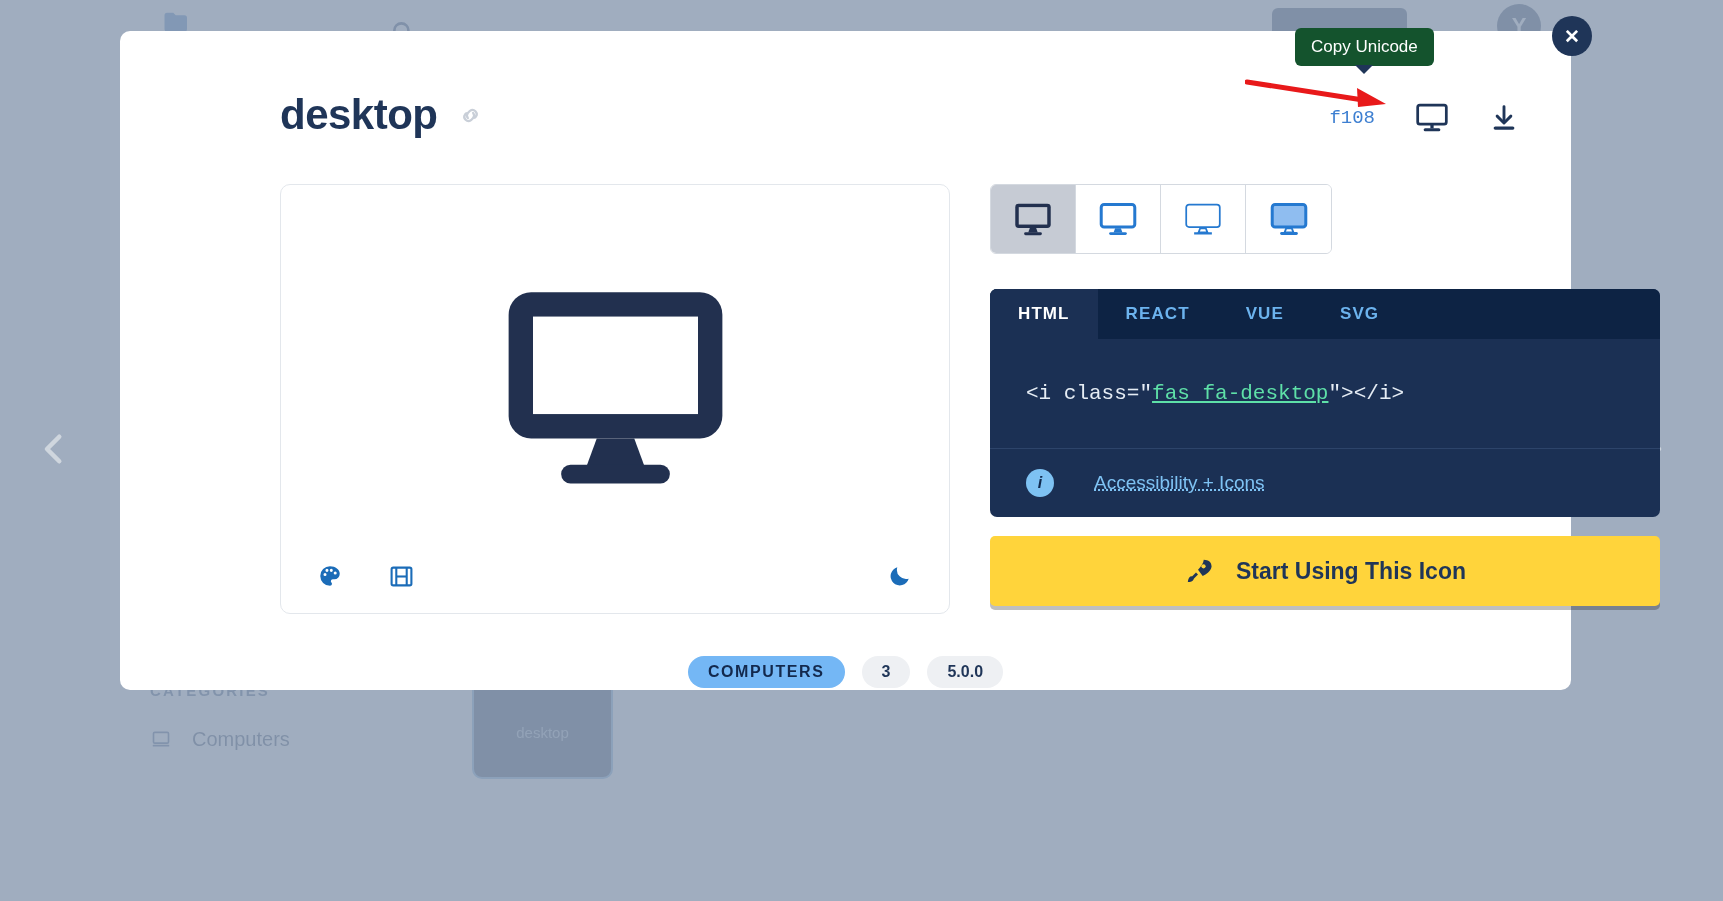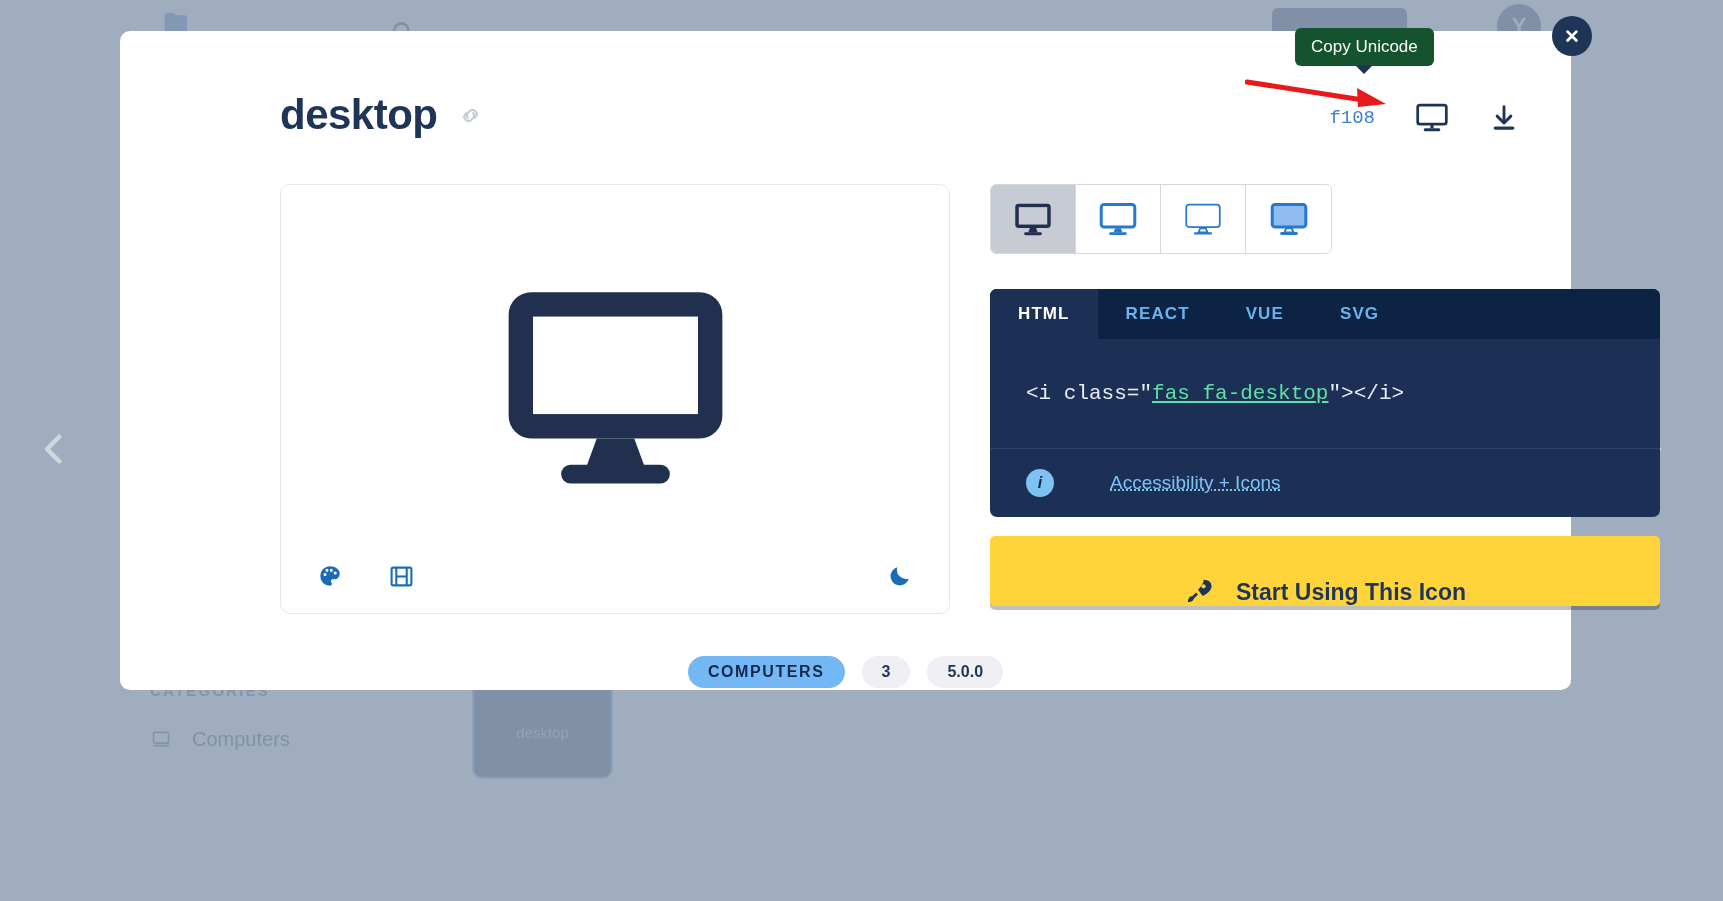--- a/index.html
+++ b/index.html
@@ -104,26 +104,26 @@
   .code-tab.active { background:#1b3054; color:#ffffff; }
   .code-body { height:110px; display:flex; align-items:center; padding-left:36px;
                font-family:"Liberation Mono", monospace; font-size:21px; color:#e6edf5;
                border-bottom:1px solid #2d446a; }
   .tok-green { color:#5ee0a8;text-decoration:underline; }
   .tok-plain { color:#e6edf5; }
   .code-foot { height:68px; display:flex; align-items:center; padding-left:36px; }
   .info-ico { width:28px; height:28px; border-radius:50%; background:#7ec2f3; color:#10294d;
               font-size:16px; font-weight:bold; font-style:italic;
               display:flex; align-items:center; justify-content:center; }
-  .a11y-link { margin-left:56px; color:#7ec2f3; font-size:19px; text-decoration:underline;
+  .a11y-link { margin-left:40px; color:#7ec2f3; font-size:19px; text-decoration:underline;
                text-decoration-style:dotted; cursor:pointer; }
 
   
   .cta { position:absolute; left:870px; top:505px; width:670px; height:70px; background:#ffd43b;
-         border-radius:5px; display:flex; align-items:flex-end; justify-content:center; gap:22px;
+         border-radius:5px; display:flex; align-items:center; justify-content:center; gap:22px;
          cursor:pointer; box-shadow:0 4px 0 rgba(0,0,0,0.25); }
   .cta .rocket { color:#1f3558; display:flex; }
   .cta .cta-label { font-size:23px; font-weight:bold; color:#1f3558; }
 
   
   .badges { position:absolute; left:0; right:0; top:625px; display:flex; justify-content:center;
             align-items:center; gap:17px; }
   .badge { border-radius:18px; font-size:16px; font-weight:bold; display:flex; align-items:center;
            justify-content:center; height:32px; padding:0 20px; }
   .badge.cat { background:#74b7f5; color:#13294d; letter-spacing:1.6px; }

